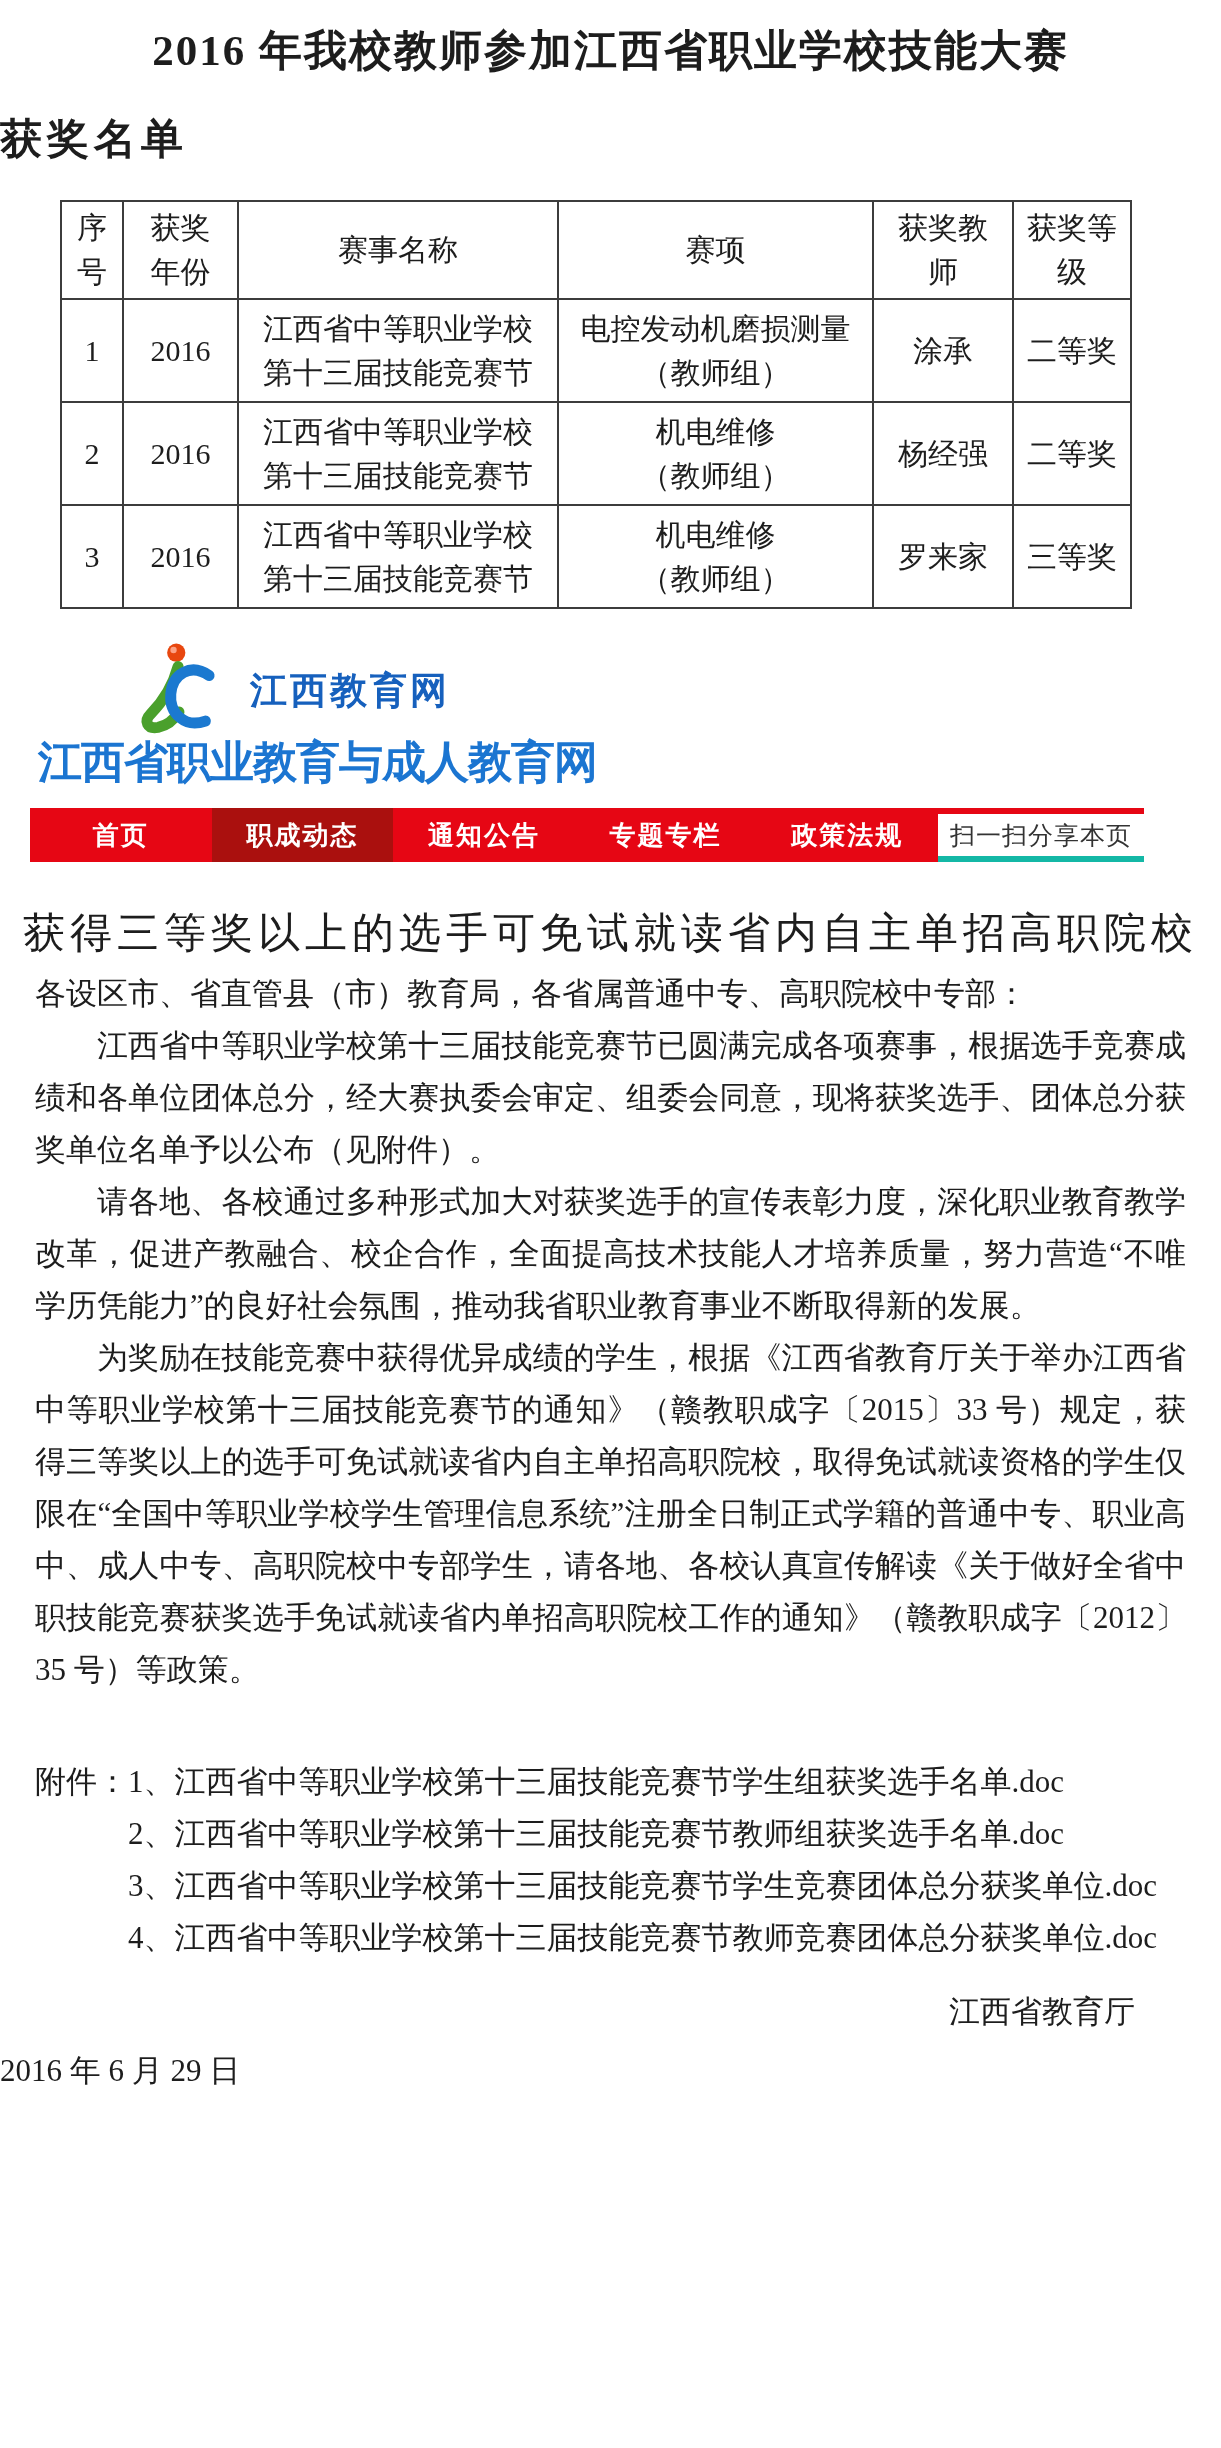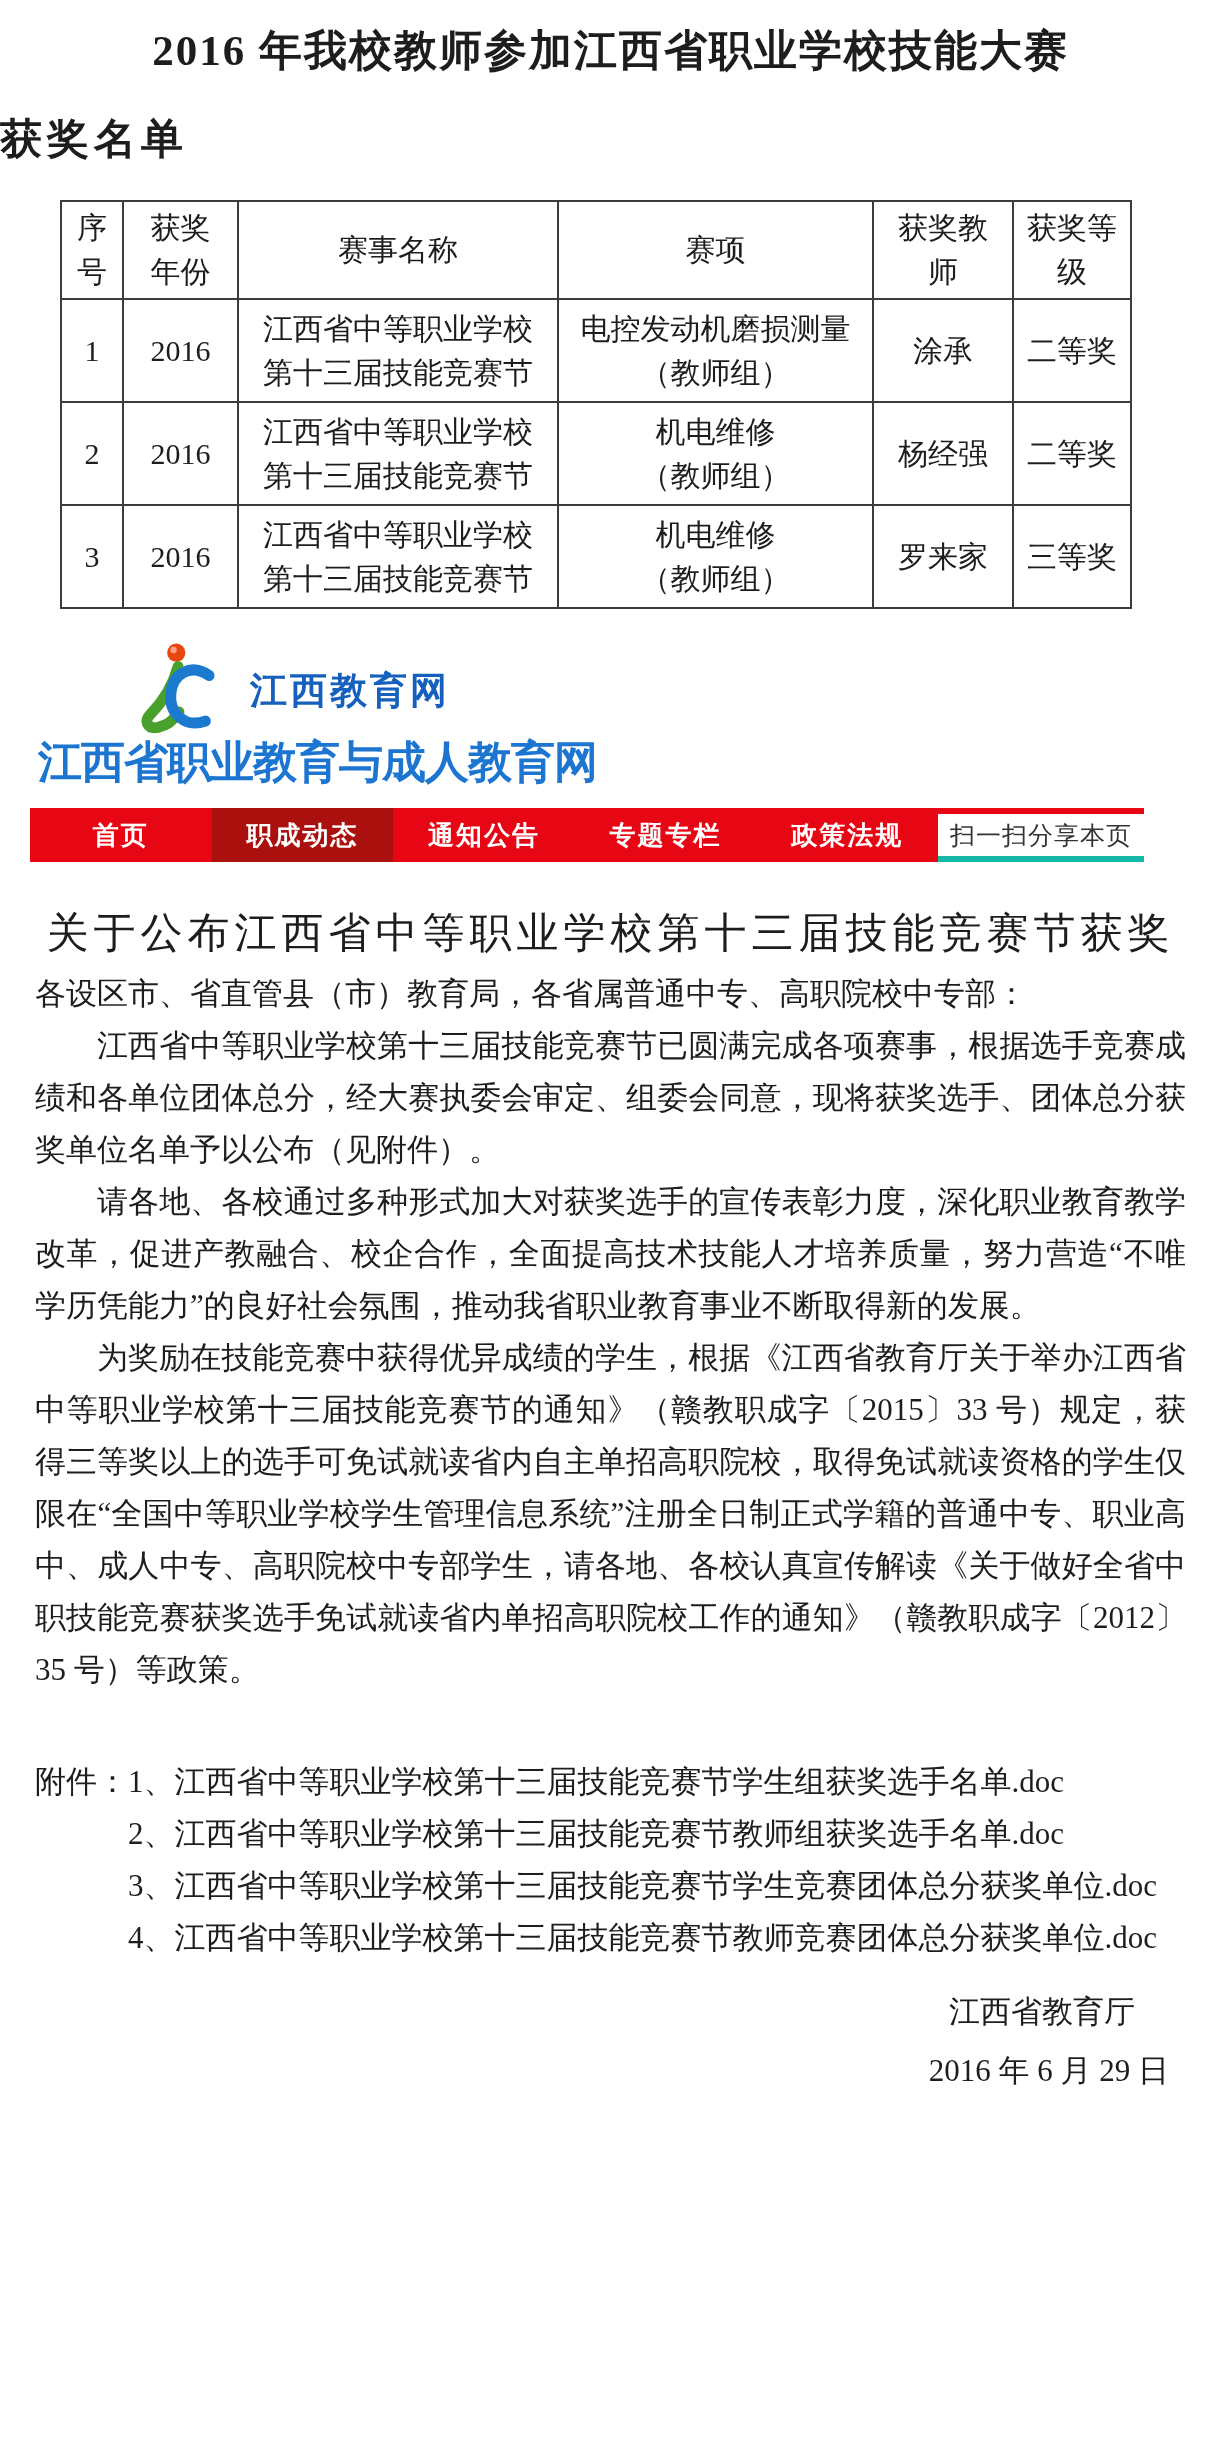--- a/index.html
+++ b/index.html
@@ -94,21 +94,21 @@
   .para { text-indent:2em; }
 
   .attachments {
     margin:60px 35px 0; font-size:31px; line-height:52px; text-align:justify;
   }
   .attachments p { margin:0; }
   .att.cont { text-indent:3em; }
 
   .signature { margin-top:20px; font-size:31px; }
   .signer   { text-align:right; padding-right:86px; line-height:55px; }
-  .sign-date{ text-align:right; padding-right:52px; line-height:64px; }
+  .sign-date{ text-align:left; padding-right:52px; line-height:64px; }
 </style>
 </head>
 <body>
 
 <div class="page">
 
   <h1 class="doc-top-title">2016 年我校教师参加江西省职业学校技能大赛</h1>
   <h2 class="doc-top-subtitle">获奖名单</h2>
 
   <table class="award-table">
@@ -179,21 +179,21 @@
   <nav class="nav">
     <a class="nav-item">首页</a>
     <a class="nav-item active">职成动态</a>
     <a class="nav-item">通知公告</a>
     <a class="nav-item">专题专栏</a>
     <a class="nav-item">政策法规</a>
     <div class="nav-share">扫一扫分享本页</div>
   </nav>
 
   <div class="notice">
-    <div class="n-title l1">关于公布江西省中等职业学校第十三届技能竞赛节获奖</div>
+    <div class="n-title l1">获得三等奖以上的选手可免试就读省内自主单招高职院校</div>
 
     <div class="n-body">
       <p class="salutation">各设区市、省直管县（市）教育局，各省属普通中专、高职院校中专部：</p>
       <p class="para">江西省中等职业学校第十三届技能竞赛节已圆满完成各项赛事，根据选手竞赛成绩和各单位团体总分，经大赛执委会审定、组委会同意，现将获奖选手、团体总分获奖单位名单予以公布（见附件）。</p>
       <p class="para">请各地、各校通过多种形式加大对获奖选手的宣传表彰力度，深化职业教育教学改革，促进产教融合、校企合作，全面提高技术技能人才培养质量，努力营造“不唯学历凭能力”的良好社会氛围，推动我省职业教育事业不断取得新的发展。</p>
       <p class="para">为奖励在技能竞赛中获得优异成绩的学生，根据《江西省教育厅关于举办江西省中等职业学校第十三届技能竞赛节的通知》（赣教职成字〔2015〕33 号）规定，获得三等奖以上的选手可免试就读省内自主单招高职院校，取得免试就读资格的学生仅限在“全国中等职业学校学生管理信息系统”注册全日制正式学籍的普通中专、职业高中、成人中专、高职院校中专部学生，请各地、各校认真宣传解读《关于做好全省中职技能竞赛获奖选手免试就读省内单招高职院校工作的通知》（赣教职成字〔2012〕35 号）等政策。</p>
     </div>
 
     <div class="attachments">
       <p class="att first">

